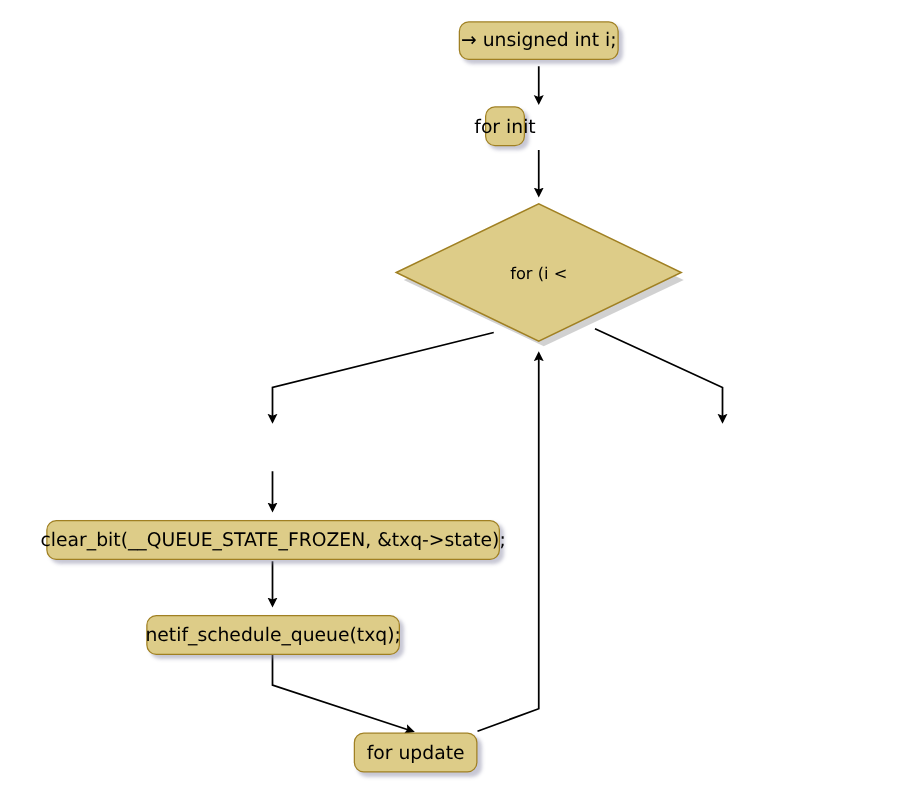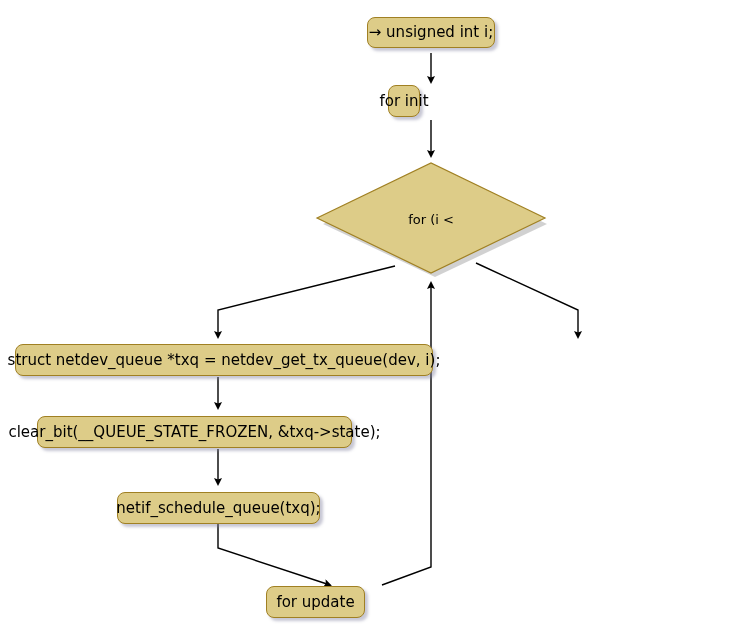--- a/index.html
+++ b/index.html
@@ -110,30 +110,27 @@
   <div class="diamond-wrap" style="left:313px; top:160px; width:236px; height:121px;">
     <svg width="236" height="121" viewBox="0 0 236 121">
       <polygon points="6,59 118,6 230,59 118,112" fill="#000000" opacity="0.18" transform="translate(4,5)"></polygon>
       <polygon points="4,58 118,3 232,58 118,113" fill="#DDCC88" stroke="#A08023" stroke-width="1.2"></polygon>
     </svg>
     <div class="diamond-label">
       <span>for (i &lt;</span>
     </div>
   </div>
 
-  <div class="node rect" style="left:15px; top:344px; width:418px; height:32px;">
-    <span>struct netdev_queue *txq = netdev_get_tx_queue(dev, i);</span>
-  </div>
 
 
-  <div class="node rect" style="left:37px; top:416px; width:315px; height:32px;">
+  <div class="node rect" style="left:37px; top:416px; width:363px; height:32px;">
     <span>clear_bit(__QUEUE_STATE_FROZEN, &amp;txq-&gt;state);</span>
   </div>
 
   <div class="node rect" style="left:117px; top:492px; width:203px; height:32px;">
     <span>netif_schedule_queue(txq);</span>
   </div>
 
-  <div class="node rect" style="left:266px; top:586px; width:99px; height:32px;">
+  <div class="node rect" style="left:283px; top:586px; width:99px; height:32px;">
     <span>for update</span>
   </div>
 
 </div>
 
 </body></html>

